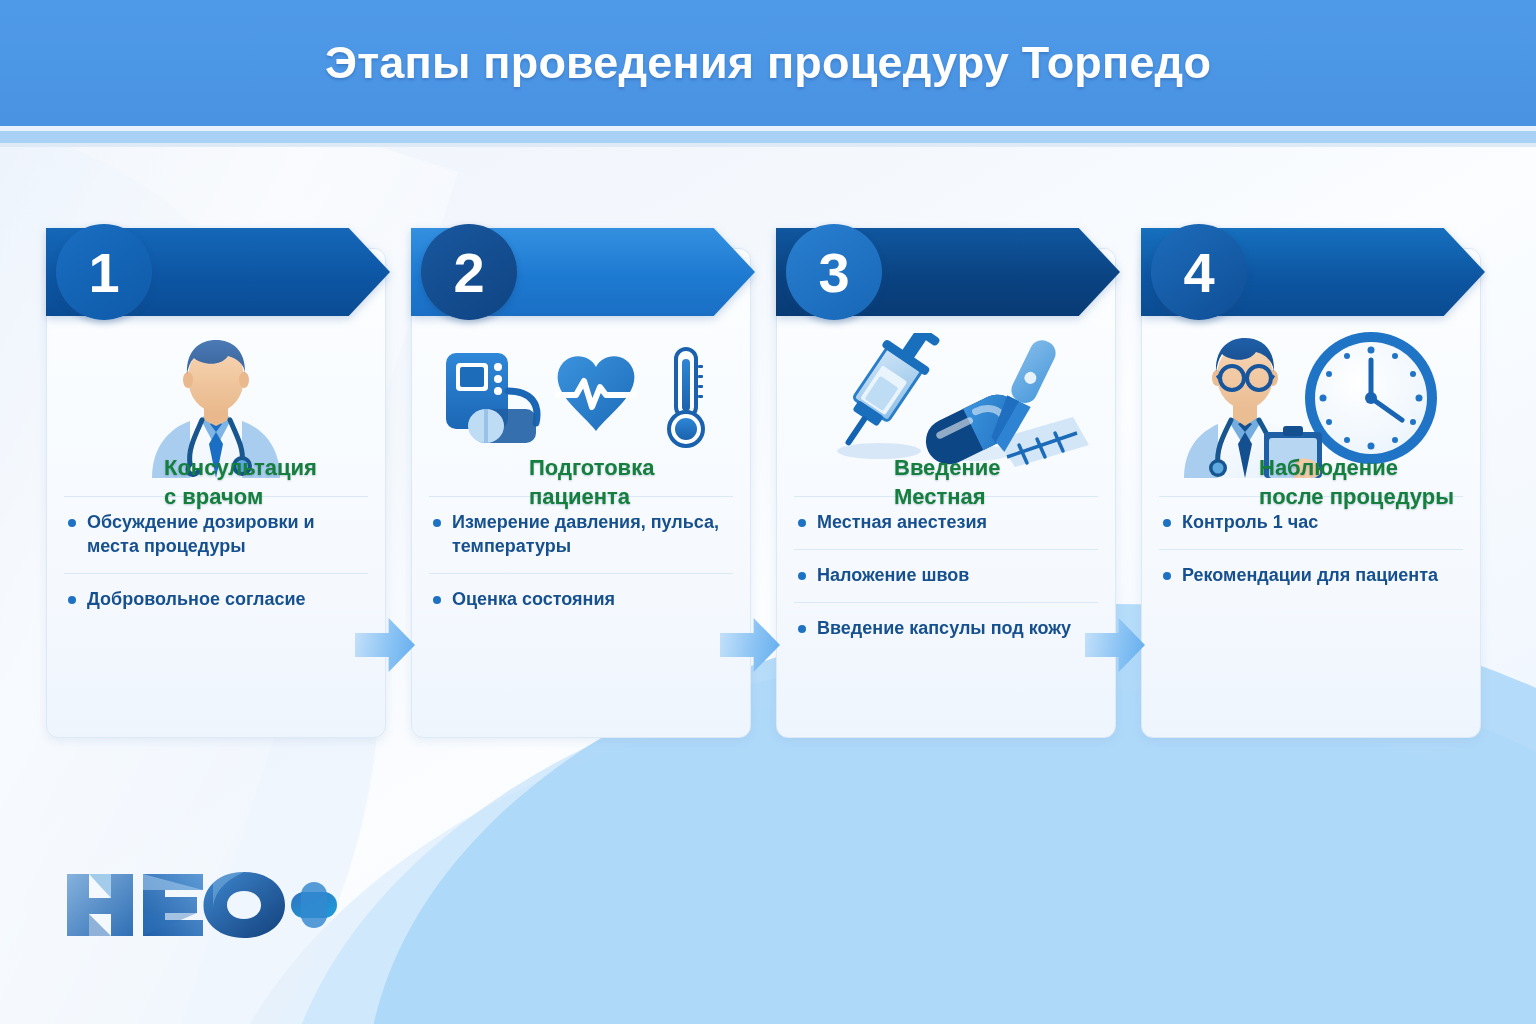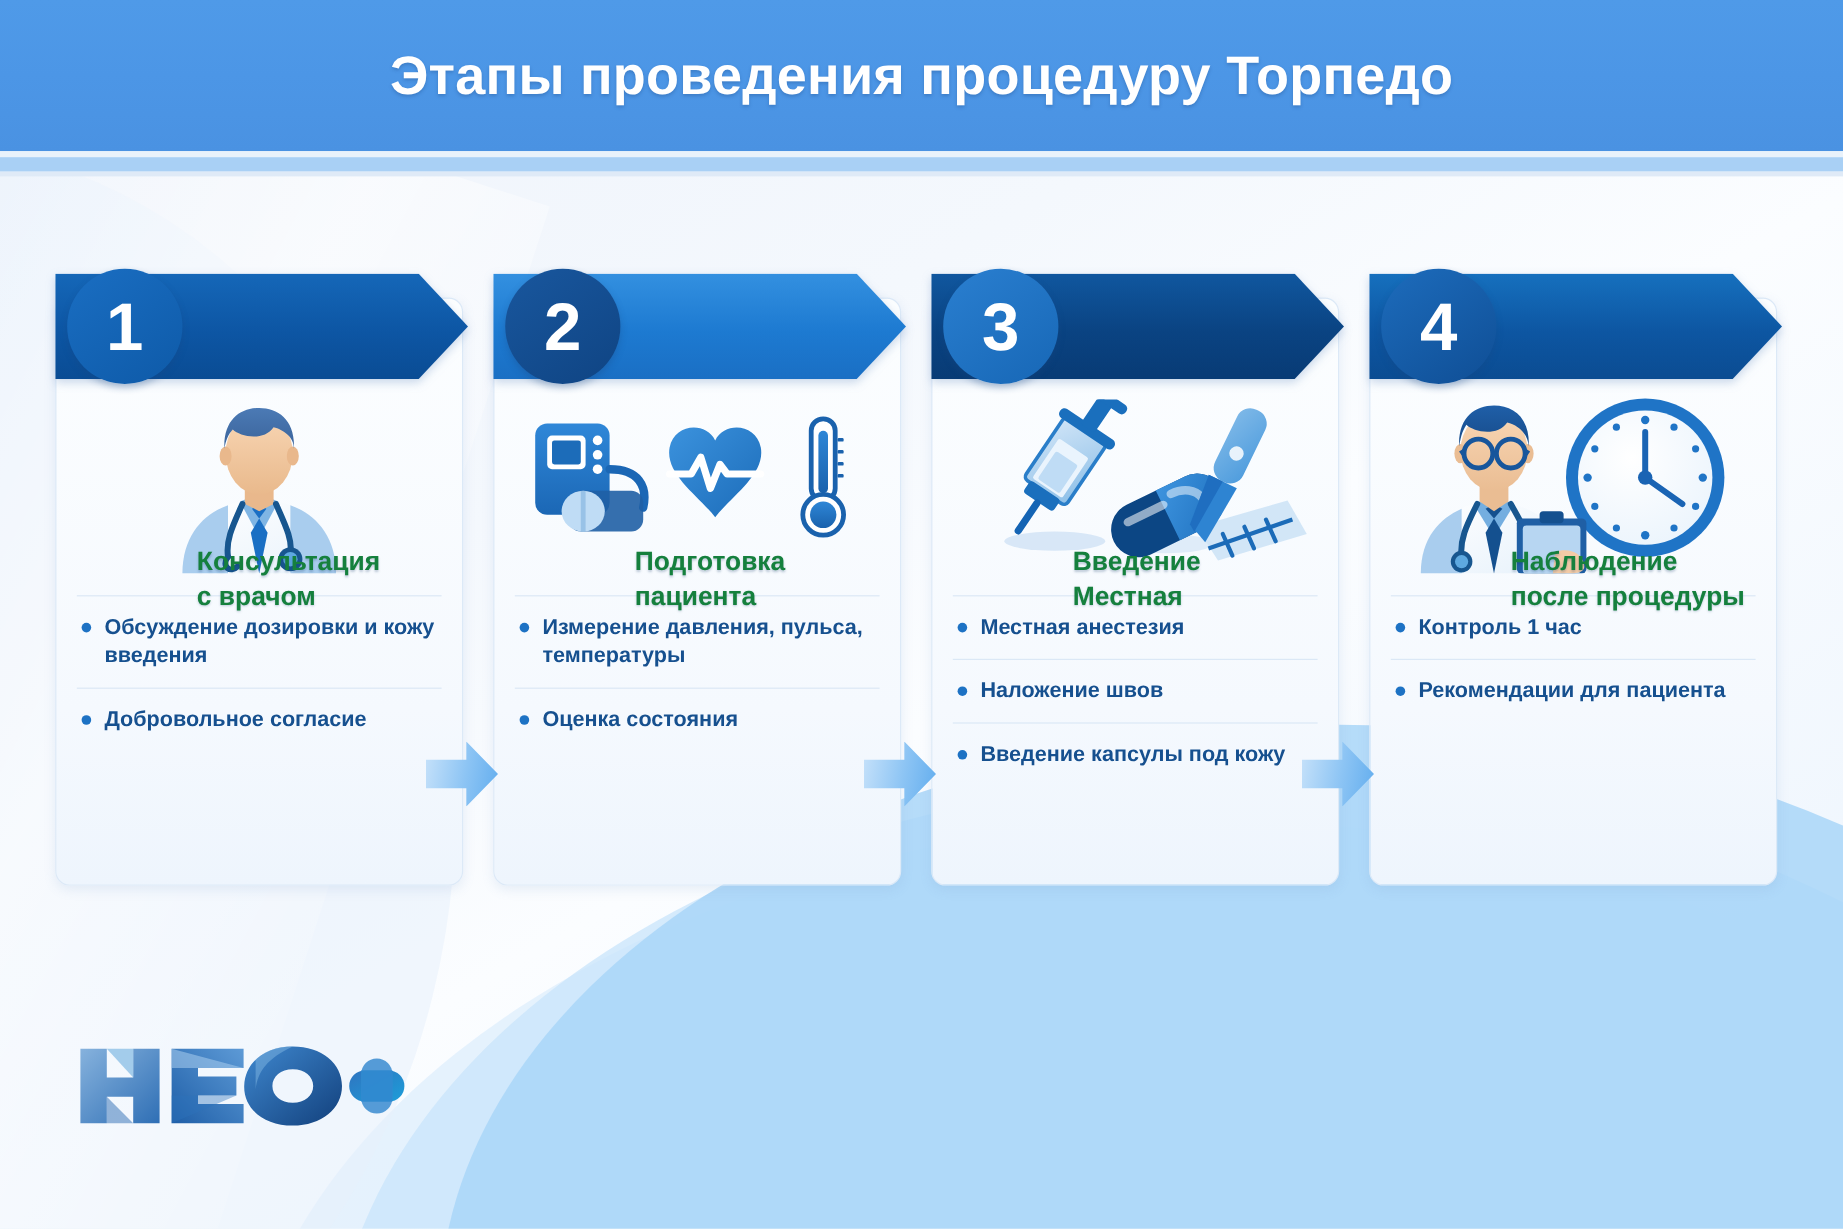--- a/index.html
+++ b/index.html
@@ -282,21 +282,21 @@
         <path d="M114 92 C122 110 128 122 126 134" stroke="#17568f" stroke-width="5" fill="none" stroke-linecap="round"></path>
         <path d="M74 136 C68 144 76 150 82 144" stroke="#17568f" stroke-width="5" fill="none" stroke-linecap="round"></path>
         <circle cx="126" cy="138" r="10" fill="#17568f"></circle>
         <circle cx="126" cy="138" r="6" fill="#5ea9e0"></circle>
       </svg>
     </div>
 
     <div class="bullets">
       <div class="bullet">
         <span class="dot"></span>
-        <span class="btxt">Обсуждение дозировки и кожу введения</span>
+        <span class="btxt">Обсуждение дозировки и места процедуры</span>
       </div>
       <div class="bullet">
         <span class="dot"></span>
         <span class="btxt">Добровольное согласие</span>
       </div>
     </div>
   </div>
 
   <div class="card" style="left:411px;">
     <div class="card-body"></div>

